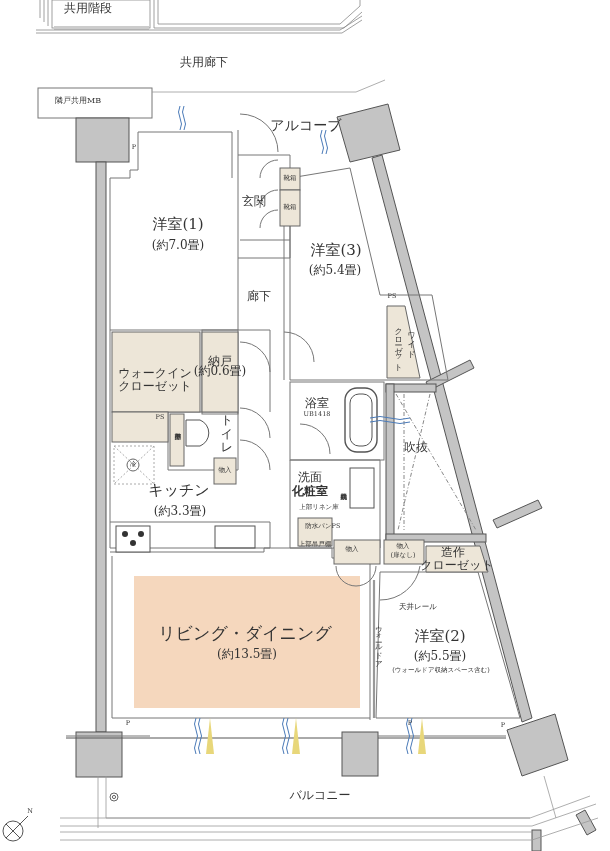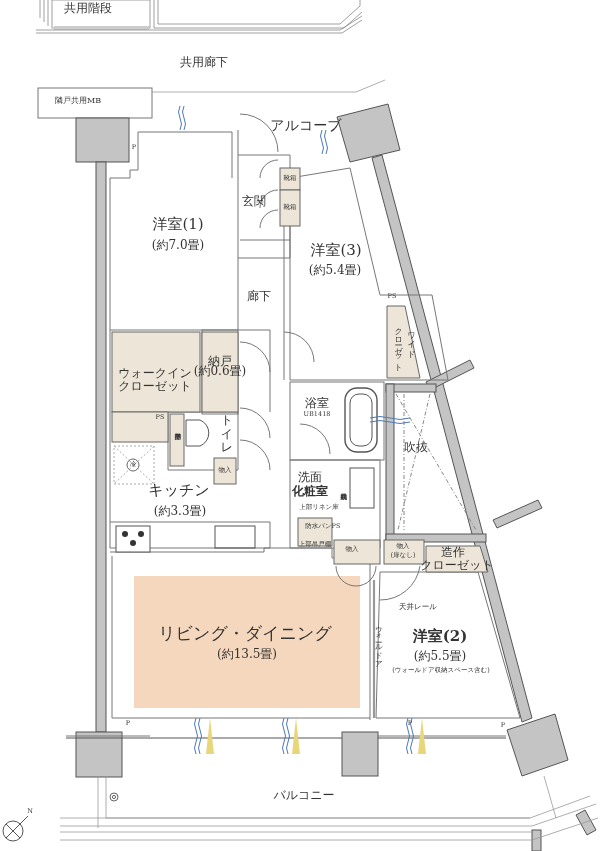--- a/index.html
+++ b/index.html
@@ -176,21 +176,21 @@
     <path d="M20 824 L28 816"></path>
   </g>
   <circle cx="114" cy="797" r="4" fill="none" stroke="#666"></circle>
   <circle cx="114" cy="797" r="1.6" fill="none" stroke="#666"></circle>
 </svg>
 
 <div class="lbl small" style="left:88px;top:9px;">共用階段</div>
 <div class="lbl small" style="left:204px;top:63px;">共用廊下</div>
 <div class="lbl tiny" style="left:78px;top:101px;font-size:8px;">隣戸共用MB</div>
 <div class="lbl tiny" style="left:306px;top:125px;font-size:14px;">アルコーブ</div>
-<div class="lbl small" style="left:304px;top:796px;">バルコニー</div>
+<div class="lbl small" style="left:320px;top:796px;">バルコニー</div>
 <div class="lbl tiny" style="left:30px;top:812px;">N</div>
 
 <div class="lbl room-name" style="left:178px;top:225px;">洋室(1)</div>
 <div class="lbl room-size" style="left:178px;top:246px;">(約7.0畳)</div>
 
 <div class="lbl small" style="left:254px;top:202px;">玄関</div>
 <div class="lbl tiny" style="left:290px;top:179px;">靴箱</div>
 <div class="lbl tiny" style="left:290px;top:208px;">靴箱</div>
 <div class="lbl small" style="left:259px;top:297px;">廊下</div>
 
@@ -229,20 +229,20 @@
 <div class="lbl tiny" style="left:403px;top:547px;">物入</div>
 <div class="lbl tiny" style="left:403px;top:556px;">(扉なし)</div>
 <div class="lbl small" style="left:445px;top:553px;margin-left:8px;">造作</div>
 <div class="lbl small" style="left:457px;top:566px;">クローゼット</div>
 <div class="lbl tiny" style="left:418px;top:607px;font-size:7.5px;">天井レール</div>
 <div class="lbl tiny vert" style="left:378px;top:642px;font-size:7.5px;">ウォールドア</div>
 
 <div class="lbl big-name" style="left:245px;top:634px;">リビング・ダイニング</div>
 <div class="lbl room-size" style="left:247px;top:655px;">(約13.5畳)</div>
 
-<div class="lbl room-name" style="left:440px;top:637px;font-weight:bold;">洋室(2)</div>
+<div class="lbl room-name" style="left:440px;top:637px;">洋室(2)</div>
 <div class="lbl room-size" style="left:440px;top:657px;">(約5.5畳)</div>
 <div class="lbl tiny" style="left:441px;top:671px;">(ウォールドア収納スペース含む)</div>
 
 <div class="lbl tiny" style="left:134px;top:148px;">P</div>
 <div class="lbl tiny" style="left:128px;top:724px;">P</div>
 <div class="lbl tiny" style="left:503px;top:726px;">P</div>
 <div class="lbl tiny" style="left:410px;top:724px;">P</div>
 
 </body></html>

